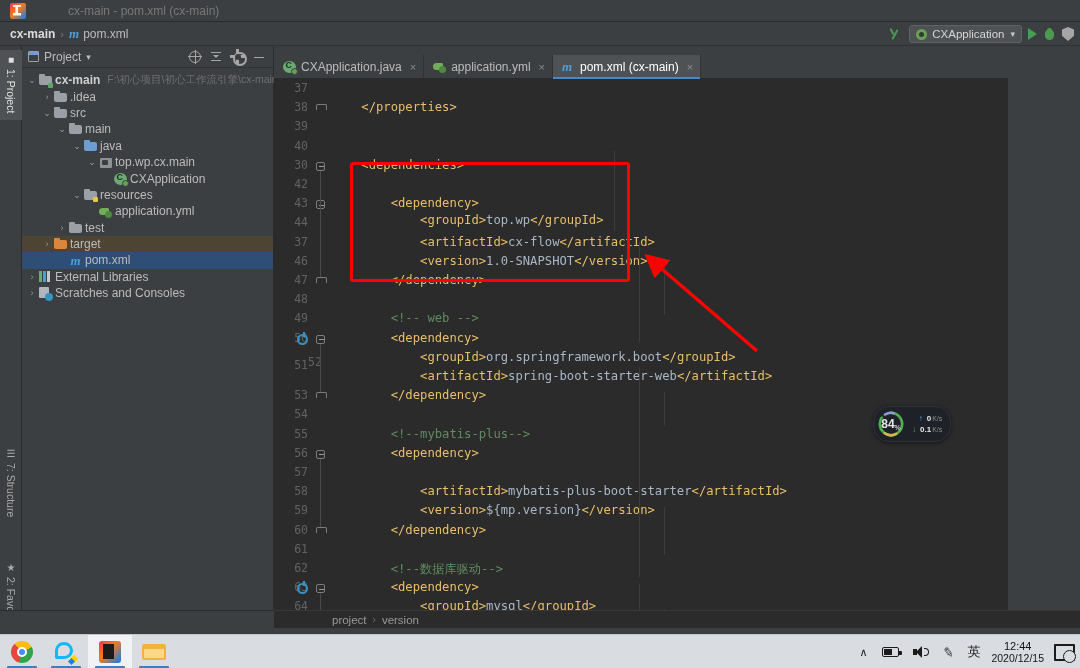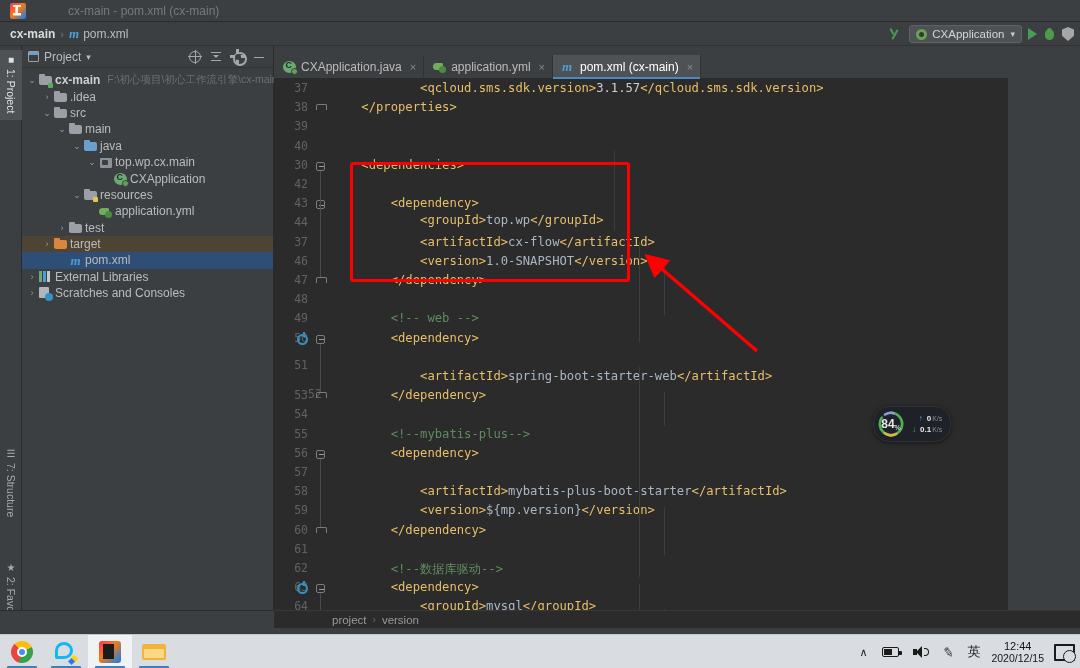--- a/index.html
+++ b/index.html
@@ -527,21 +527,20 @@
         <div class="etab active">
           <span class="g g-m tabic">m</span>
           <span>pom.xml (cx-main)</span>
           <span class="tabclose">×</span>
         </div>
       </div>
     <div class="codearea">
       <div class="gutter"></div>
       <div class="codescroll" id="code-lines">
           <div class="lineno" style="top: 2px;">37</div>
-          <div class="codeline" style="top: 2px;"><span class="tag">            &lt;qcloud.sms.sdk.version&gt;</span><span class="num">3.1.57</span><span class="tag">&lt;/qcloud.sms.sdk.version&gt;</span></div>
           <div class="lineno" style="top: 21.2px;">38</div>
           <div class="fold" style="top: 25.2px;">
             <div class="fold-end"></div>
           </div>
           <div class="codeline" style="top: 21.2px;"><span class="tag">    &lt;/properties&gt;</span></div>
           <div class="lineno" style="top: 40.4px;">39</div>
           <div class="lineno" style="top: 59.6px;">40</div>
           <div class="lineno" style="top: 78.8px;">30</div>
           <div class="fold" style="top: 82.8px;">
             <div class="fold-box"></div>
@@ -567,21 +566,22 @@
           <div class="lineno" style="top: 213.2px;">48</div>
           <div class="lineno" style="top: 232.4px;">49</div>
           <div class="codeline" style="top: 232.4px;"><span class="cmt">        &lt;!-- web --&gt;</span></div>
           <div class="lineno" style="top: 251.6px;">50</div>
           <div class="marker-ic" style="top: 254.6px;"></div>
           <div class="fold" style="top: 255.6px;">
             <div class="fold-box"></div>
           </div>
           <div class="codeline" style="top: 251.6px;"><span class="tag">        &lt;dependency&gt;</span></div>
           <div class="lineno" style="top: 279px;">51</div>
-          <div class="lineno" style="top: 308px; padding-left: 34px;">52</div>
+          <div class="codeline" style="top: 270.8px;"><span class="tag">            &lt;groupId&gt;</span><span class="txt">org.springframework.boot</span><span class="tag">&lt;/groupId&gt;</span></div>
+          <div class="lineno" style="top: 276px; padding-left: 34px;">52</div>
           <div class="codeline" style="top: 290px;"><span class="tag">            &lt;artifactId&gt;</span><span class="txt">spring-boot-starter-web</span><span class="tag">&lt;/artifactId&gt;</span></div>
           <div class="lineno" style="top: 309.2px;">53</div>
           <div class="fold" style="top: 313.2px;">
             <div class="fold-end"></div>
           </div>
           <div class="codeline" style="top: 309.2px;"><span class="tag">        &lt;/dependency&gt;</span></div>
           <div class="lineno" style="top: 328.4px;">54</div>
           <div class="lineno" style="top: 347.6px;">55</div>
           <div class="codeline" style="top: 347.6px;"><span class="cmt">        &lt;!--mybatis-plus--&gt;</span></div>
           <div class="lineno" style="top: 366.8px;">56</div>

